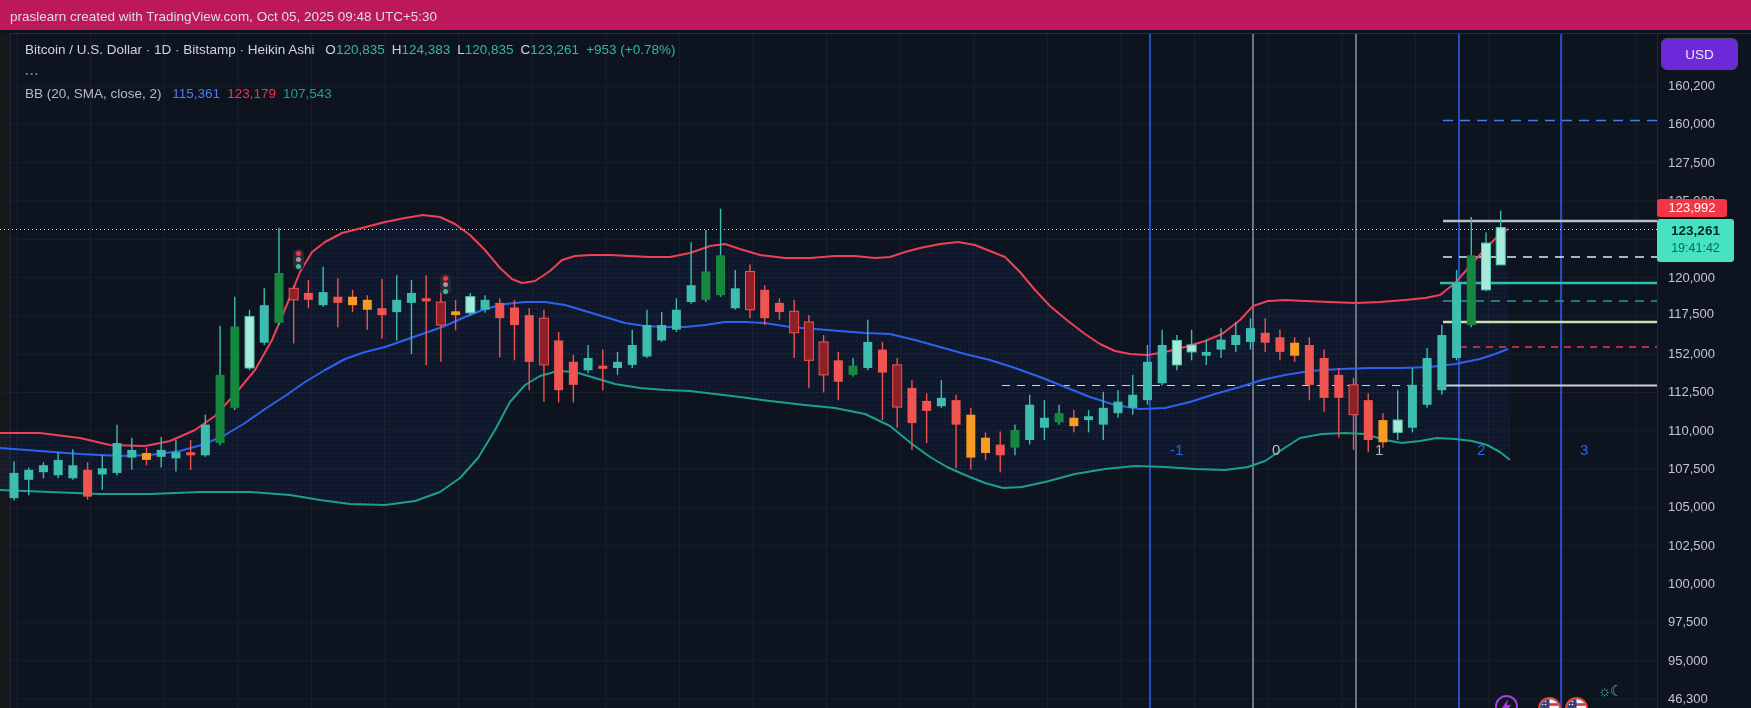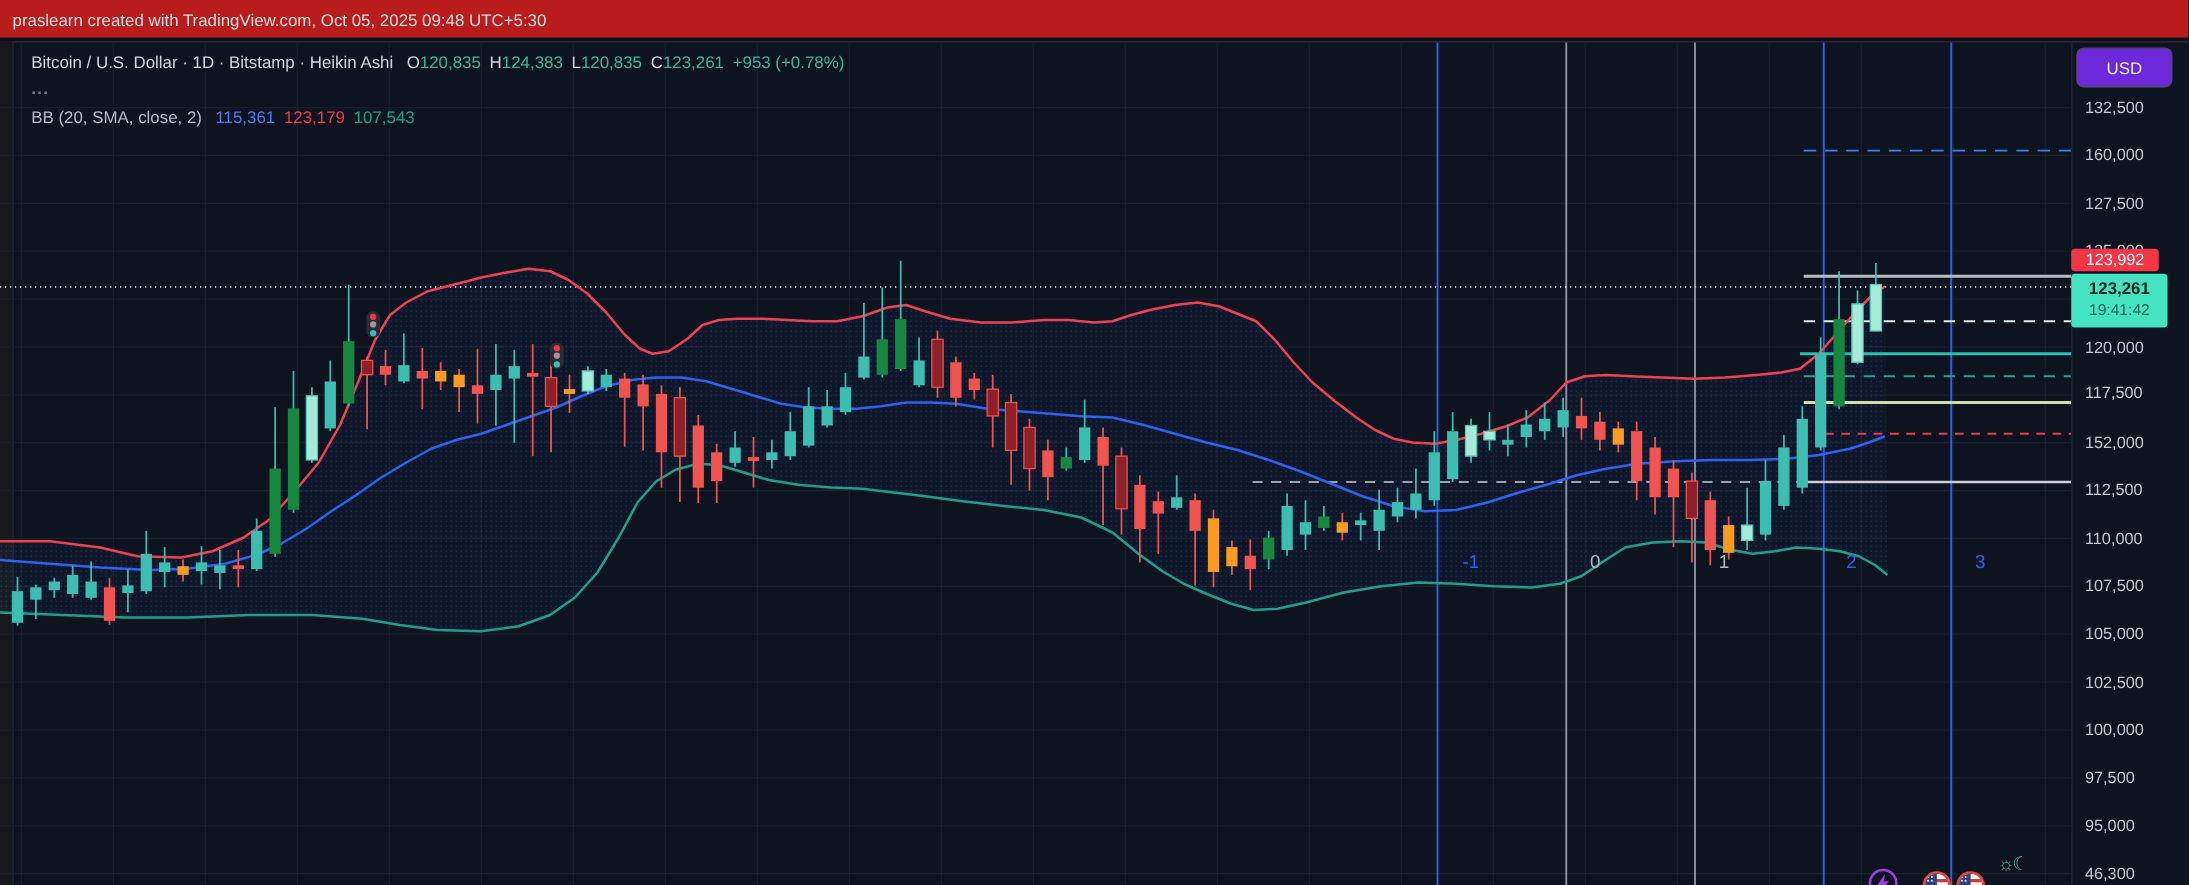--- a/index.html
+++ b/index.html
@@ -1,19 +1,19 @@
 <!DOCTYPE html>
 <html><head>
 <meta charset="utf-8">
 <style>
   html,body{margin:0;padding:0;background:#000;}
   #app{position:relative;width:1751px;height:708px;overflow:hidden;
        font-family:"Liberation Sans",sans-serif;background:#0e1220;}
   
-  #topbar{position:absolute;left:0;top:0;width:1751px;height:30px;background:#b91c1c;}
+  #topbar{position:absolute;left:0;top:0;width:1751px;height:30px;background:#be185d;}
   #topbar .t{position:absolute;left:10px;top:0;line-height:33px;font-size:13.5px;color:#dcdddf;}
   
   #pane{position:absolute;left:0;top:33px;width:1751px;height:675px;background:#0e1320;border-top:1px solid #2c2f38;}
   #leftstrip{position:absolute;left:0;top:33px;width:10px;height:675px;background:#17181c;border-right:1px solid #24272f;}
   #axis-sep{position:absolute;left:1657px;top:33px;width:1px;height:675px;background:#232734;}
   svg#chart{position:absolute;left:0;top:0;}
   
   .legend{position:absolute;left:25px;color:#d1d4dc;font-size:13.5px;}
   #sym-row{top:42px;}
   #sym-row .ohlc-l{color:#d1d4dc;margin-left:7px;}
@@ -340,21 +340,21 @@
     <span id="ohlc-row"><span class="ohlc-l">O</span><span class="ohlc-v">120,835</span><span class="ohlc-l">H</span><span class="ohlc-v">124,383</span><span class="ohlc-l">L</span><span class="ohlc-v">120,835</span><span class="ohlc-l">C</span><span class="ohlc-v">123,261</span><span class="chg">+953 (+0.78%)</span></span>
   </div>
   <div id="more-row" class="legend">...</div>
   <div id="bb-row" class="legend">
     <span>BB (20, SMA, close, 2)</span>
     <span id="bb-vals"><span class="v" style="color:#4f7bf3">115,361</span><span class="v" style="color:#f23645">123,179</span><span class="v" style="color:#1ca08c">107,543</span></span>
   </div>
 
   <div id="usd-btn">USD</div>
   <div id="axis-labels">
-      <div class="axis-label" style="top: 78.0683px;">132,500</div>
+      <div class="axis-label" style="top: 78.0683px;">160,200</div>
       <div class="axis-label" style="top: 116.371px;">160,000</div>
       <div class="axis-label" style="top: 154.673px;">127,500</div>
       <div class="axis-label" style="top: 192.976px;">125,000</div>
       <div class="axis-label" style="top: 231.278px;">122,500</div>
       <div class="axis-label" style="top: 269.581px;">120,000</div>
       <div class="axis-label" style="top: 306px;">117,500</div>
       <div class="axis-label" style="top: 346.185px;">152,000</div>
       <div class="axis-label" style="top: 384.488px;">112,500</div>
       <div class="axis-label" style="top: 422.79px;">110,000</div>
       <div class="axis-label" style="top: 461.093px;">107,500</div>

